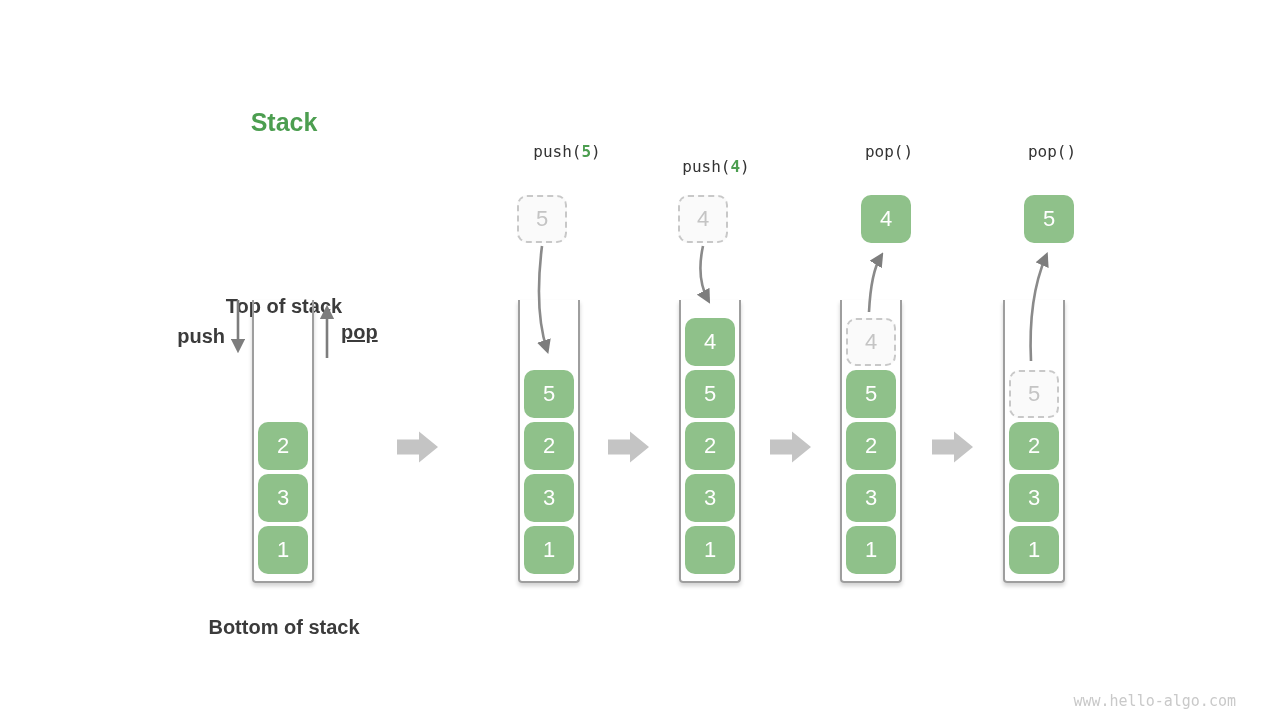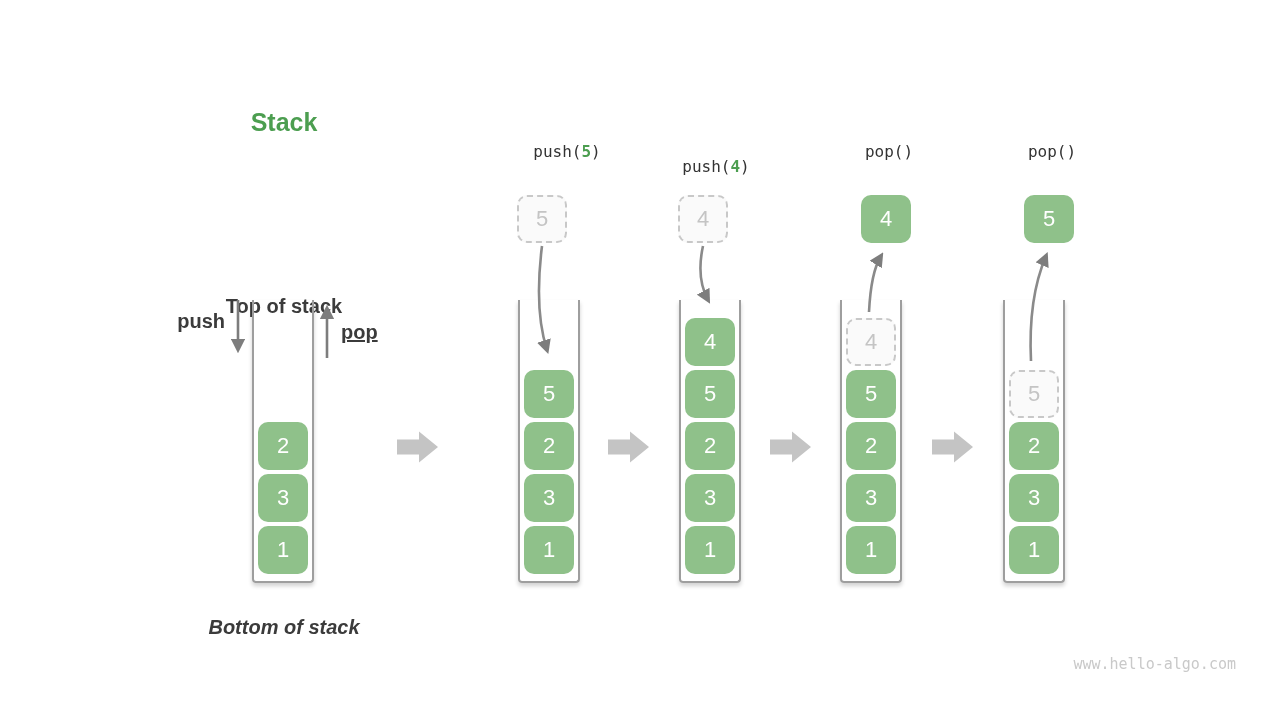--- a/index.html
+++ b/index.html
@@ -22,22 +22,22 @@
     overflow:hidden;font-family:"Liberation Sans",sans-serif;
   }
   .diagram-title{
     position:absolute;top:108px;left:284px;transform:translateX(-50%);
     font-size:25px;font-weight:bold;color:var(--green-accent);white-space:nowrap;
   }
   .bold-label{
     position:absolute;font-size:20px;font-weight:bold;color:var(--dark-text);white-space:nowrap;
   }
   .label-top{top:247px;left:284px;transform:translateX(-50%);margin-top:48px;}
-  .label-bottom{top:616px;left:284px;transform:translateX(-50%);font-style:italic;}
-  .label-push{top:310px;left:225px;transform:translateX(-100%);}
+  .label-bottom{top:616px;left:284px;transform:translateX(-50%);}
+  .label-push{top:325px;left:225px;transform:translateX(-100%);}
   .label-pop{top:321px;left:341px;text-decoration:underline;}
   .stage-header{
     position:absolute;top:142px;transform:translateX(-50%);
     font-family:"DejaVu Sans Mono",monospace;font-size:16px;color:var(--header-text);
     white-space:nowrap;
   }
   .stage-header .arg{color:var(--green-accent);font-weight:bold;}
   .stack-container{
     position:absolute;top:300px;width:62px;height:283px;box-sizing:border-box;
     border-left:2px solid var(--wall);border-right:2px solid var(--wall);
@@ -61,21 +61,21 @@
     font-size:22px;
   }
   .float-box.dashed{
     background:var(--ghost-fill);border:2px dashed var(--ghost-border);color:var(--ghost-text);
   }
   .float-box.solid{
     background:var(--green-box);color:var(--box-text);
   }
   .arrow-layer{position:absolute;top:0;left:0;pointer-events:none;}
   .watermark{
-    position:absolute;top:655px;right:44px;
+    position:absolute;top:692px;right:44px;
     font-family:"DejaVu Sans Mono",monospace;font-size:15px;color:var(--watermark);
     white-space:nowrap;
   }
 </style>
 </head>
 <body>
 
 <div class="canvas">
 
   <div class="diagram-title">Stack</div>

